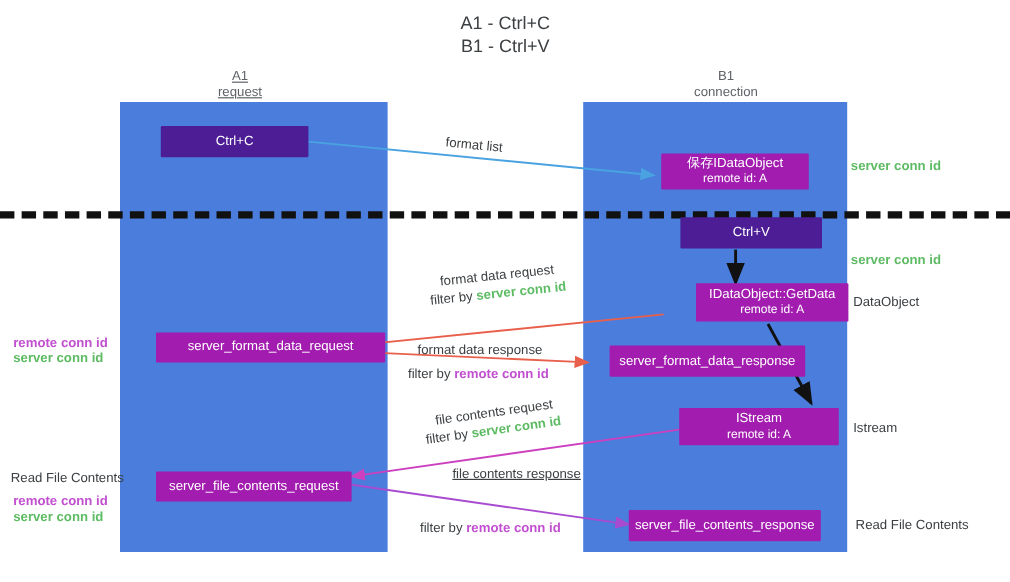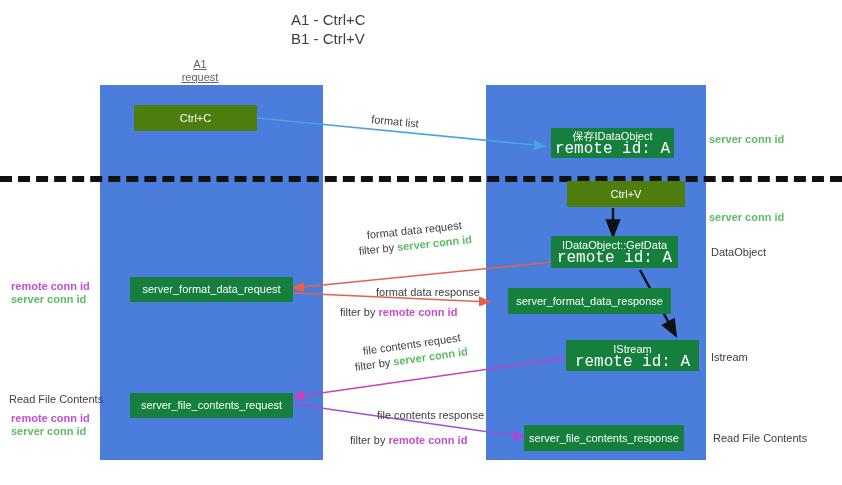--- a/index.html
+++ b/index.html
@@ -10,34 +10,34 @@
     color:#3c4043;
     overflow:hidden;
     position:relative;
   }
   #stage{position:absolute;left:0;top:0;width:842px;height:485px;}
   svg#wires{position:absolute;left:0;top:0;width:842px;height:485px;pointer-events:none;}
 
   .lane{position:absolute;background:#4a7ddc;}
   .lane-head{position:absolute;text-align:center;font-size:11px;color:#5f6368;line-height:13px;}
 
-  .title{position:absolute;text-align:left;font-size:15px;color:#3c4043;line-height:19px;}
+  .title{position:absolute;text-align:center;font-size:15px;color:#3c4043;line-height:19px;}
 
   .node{
     position:absolute;
     box-sizing:border-box;
     display:flex;flex-direction:column;
     align-items:center;justify-content:center;
     color:#ffffff;font-size:11px;line-height:13px;
     text-align:center;
     border-radius:1px;
   }
-  .node.orange{background:#15803d;}
-  .node.green{background:#4d7c0f;}
-  .node .l2{font-size:16px;font-family:Liberation Mono, monospace;}
+  .node.orange{background:#a21caf;}
+  .node.green{background:#4c1d95;}
+  .node .l2{font-size:10px;}
 
   .lbl{position:absolute;font-size:11px;line-height:14px;color:#3c4043;white-space:nowrap;}
   .lbl.green{color:#5dbb63;font-weight:bold;}
   .lbl.purple{color:#c14fd0;font-weight:bold;}
   .lbl.rot{transform-origin:left top;}
   .lbl .g{color:#5dbb63;font-weight:bold;}
   .lbl .p{color:#c14fd0;font-weight:bold;}
 
   .dash{position:absolute;left:0;top:176px;width:842px;height:0;
         border-top:6px dashed #111111;}
@@ -48,20 +48,24 @@
 <div id="stage">
 
   <div class="title" style="left:291px;top:10px;width:260px;">
     <div>A1 - Ctrl+C</div>
     <div>B1 - Ctrl+V</div>
   </div>
 
   <div class="lane-head" style="left:140px;top:58px;width:120px;text-decoration:underline;">
     <div>A1</div>
     <div>request</div>
+  </div>
+  <div class="lane-head" style="left:545px;top:58px;width:120px;">
+    <div>B1</div>
+    <div>connection</div>
   </div>
 
   <div class="lane" style="left:100px;top:85px;width:223px;height:375px;"></div>
   <div class="lane" style="left:486px;top:85px;width:220px;height:375px;"></div>
 
   <svg id="wires" viewBox="0 0 842 485">
     <defs>
       <marker id="ar-blue" markerWidth="9" markerHeight="9" refX="7" refY="3.2" orient="auto">
         <path d="M0,0 L8,3.2 L0,6.4 z" fill="#4aa3e0"></path>
       </marker>
@@ -102,26 +106,26 @@
 
   <div class="node orange" style="left:551px;top:128px;width:123px;height:30px;">
     <div>保存IDataObject</div>
     <div class="l2">remote id: A</div>
   </div>
 
   <div class="node green" style="left:554px;top:181px;width:118px;height:26px;margin-left:13px;">
     <div>Ctrl+V</div>
   </div>
 
-  <div class="node orange" style="left:551px;top:236px;width:127px;height:32px;">
+  <div class="node orange" style="left:580px;top:236px;width:127px;height:32px;">
     <div>IDataObject::GetData</div>
     <div class="l2">remote id: A</div>
   </div>
 
-  <div class="node orange" style="left:130px;top:277px;width:163px;height:25px;">
+  <div class="node orange" style="left:130px;top:277px;width:191px;height:25px;">
     <div>server_format_data_request</div>
   </div>
 
   <div class="node orange" style="left:508px;top:288px;width:163px;height:26px;">
     <div>server_format_data_response</div>
   </div>
 
   <div class="node orange" style="left:566px;top:340px;width:133px;height:31px;">
     <div>IStream</div>
     <div class="l2">remote id: A</div>
@@ -139,35 +143,35 @@
     <span>format list</span>
   </div>
 
   <div class="lbl rot" style="left:366px;top:228px;transform:rotate(-6deg);">
     <span>format data request</span>
   </div>
   <div class="lbl rot" style="left:358px;top:244px;transform:rotate(-6deg);">
     <span>filter by </span><span class="g">server conn id</span>
   </div>
 
-  <div class="lbl" style="left:376px;top:285px;">
+  <div class="lbl" style="left:348px;top:285px;">
     <span>format data response</span>
   </div>
   <div class="lbl" style="left:340px;top:305px;">
     <span>filter by </span><span class="p">remote conn id</span>
   </div>
 
   <div class="lbl rot" style="left:362px;top:344px;transform:rotate(-8deg);">
     <span>file contents request</span>
   </div>
   <div class="lbl rot" style="left:354px;top:360px;transform:rotate(-8deg);">
     <span>filter by </span><span class="g">server conn id</span>
   </div>
 
-  <div class="lbl" style="left:377px;top:408px;">
+  <div class="lbl" style="left:377px;top:388px;text-decoration:underline;">
     <span>file contents response</span>
   </div>
   <div class="lbl" style="left:350px;top:433px;">
     <span>filter by </span><span class="p">remote conn id</span>
   </div>
 
   <div class="lbl green" style="left:709px;top:132px;"><span>server conn id</span></div>
   <div class="lbl green" style="left:709px;top:210px;"><span>server conn id</span></div>
   <div class="lbl" style="left:711px;top:245px;"><span>DataObject</span></div>
   <div class="lbl" style="left:711px;top:350px;"><span>Istream</span></div>

